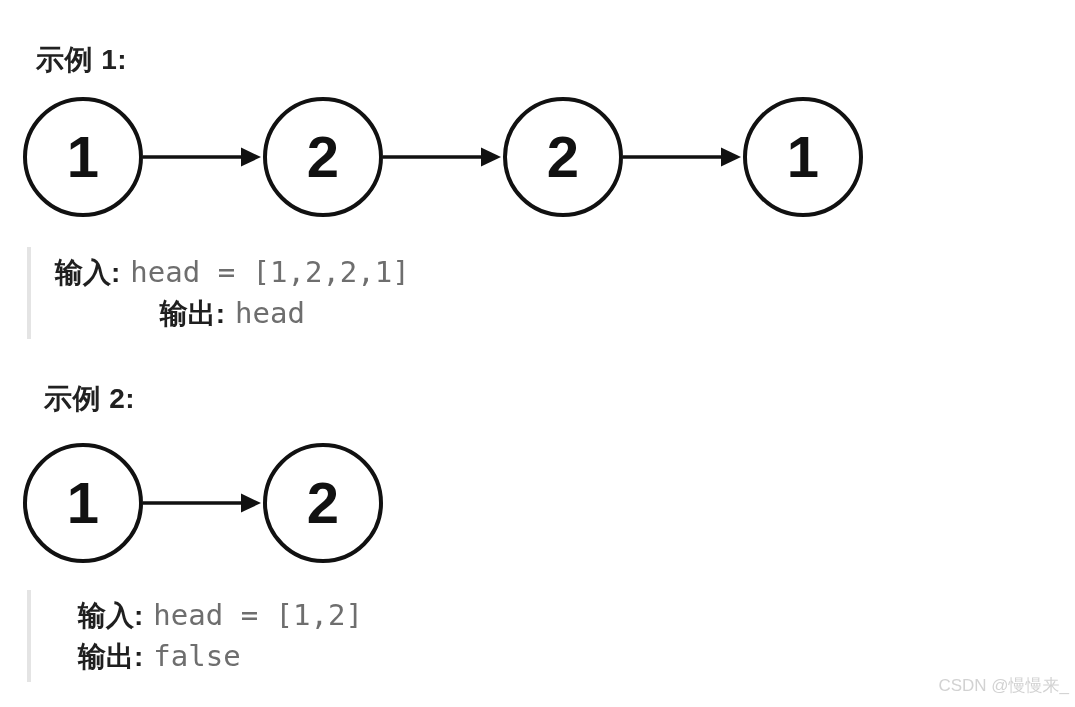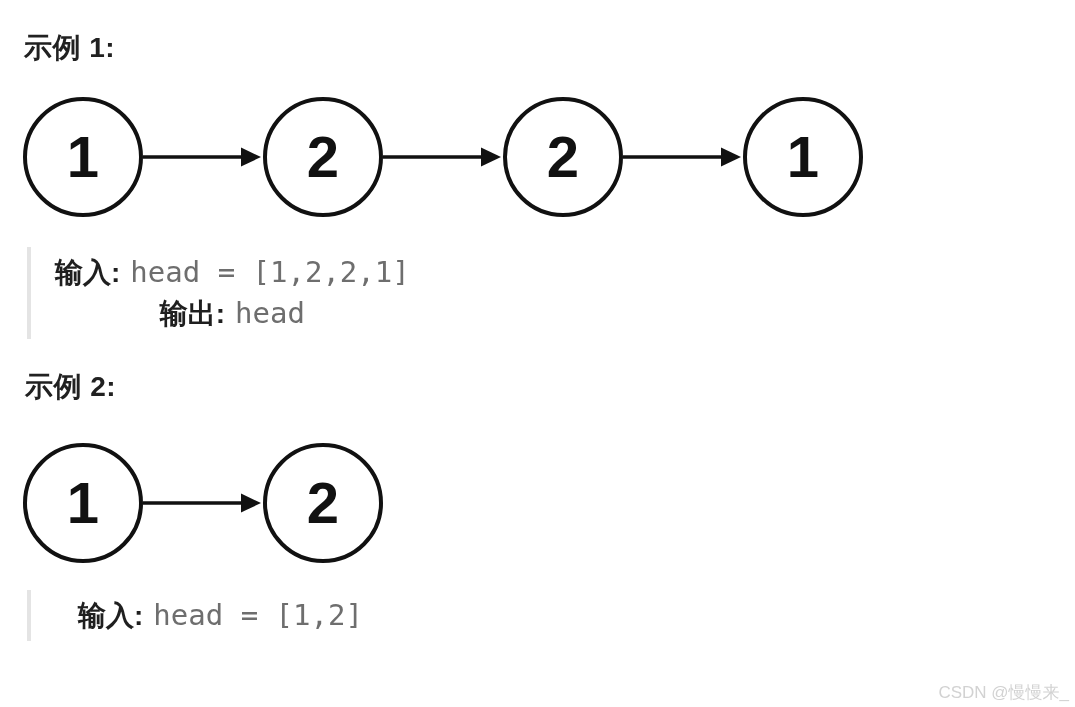--- a/index.html
+++ b/index.html
@@ -6,30 +6,30 @@
   .page {
     position: relative;
     width: 1075px;
     height: 707px;
     background: var(--background, #ffffff);
     font-family: "Liberation Sans", "DejaVu Sans", sans-serif;
     overflow: hidden;
   }
   .heading {
     position: absolute;
-    margin: 4px;
+    margin: 16px;
     font-size: 28px;
     font-weight: 700;
     line-height: 28px;
     letter-spacing: 0.5px;
     color: var(--heading-text, #212121);
     white-space: nowrap;
   }
   #heading-0 { left: 20px; top: 30px; }
-  #heading-1 { left: 21px; top: 369px; }
+  #heading-1 { left: 28px; top: 369px; }
 
   .diagram { position: absolute; left: 0; }
   #diagram-0 { top: 92px;  width: 870px; height: 130px; }
   #diagram-1 { top: 440px; width: 390px; height: 126px; }
 
   .io-block {
     position: absolute;
     left: 27px;
     border-left: 4px solid var(--quote-bar, #e4e4e4);
     padding: 5px 20px 5px 24px;
@@ -46,21 +46,21 @@
   }
   .io-value {
     font-family: "DejaVu Sans Mono", "Liberation Mono", monospace;
     font-size: 29px;
     color: var(--code-text, #6e6e6e);
     margin-left: 10px;
   }
   .watermark {
     position: absolute;
     right: 6px;
-    bottom: 4px;
+    bottom: 11px;
     font-size: 17px;
     line-height: 20px;
     color: var(--watermark-text, #d2d2d2);
     white-space: nowrap;
   }
 </style>
 </head>
 <body>
 
 <div class="page">
@@ -104,18 +104,21 @@
           <circle cx="83" cy="63" r="58" fill="#ffffff" stroke="#111111" stroke-width="4"></circle>
           <text x="83" y="83" text-anchor="middle" font-size="58" font-weight="bold" font-family="Liberation Sans, DejaVu Sans, sans-serif" fill="#111111">1</text>
           <circle cx="323" cy="63" r="58" fill="#ffffff" stroke="#111111" stroke-width="4"></circle>
           <text x="323" y="83" text-anchor="middle" font-size="58" font-weight="bold" font-family="Liberation Sans, DejaVu Sans, sans-serif" fill="#111111">2</text>
         </svg></div>
 
     <div class="io-block" id="block-1">
       <div>
         <span class="io-label">输入:</span><code class="io-value">head = [1,2]</code>
       </div>
+      <div>
+        <span class="io-label">输出:</span><code class="io-value">false</code>
+      </div>
     </div>
   </section>
 
   <div class="watermark">CSDN @慢慢来_</div>
 
 </div>
 
 </body></html>

